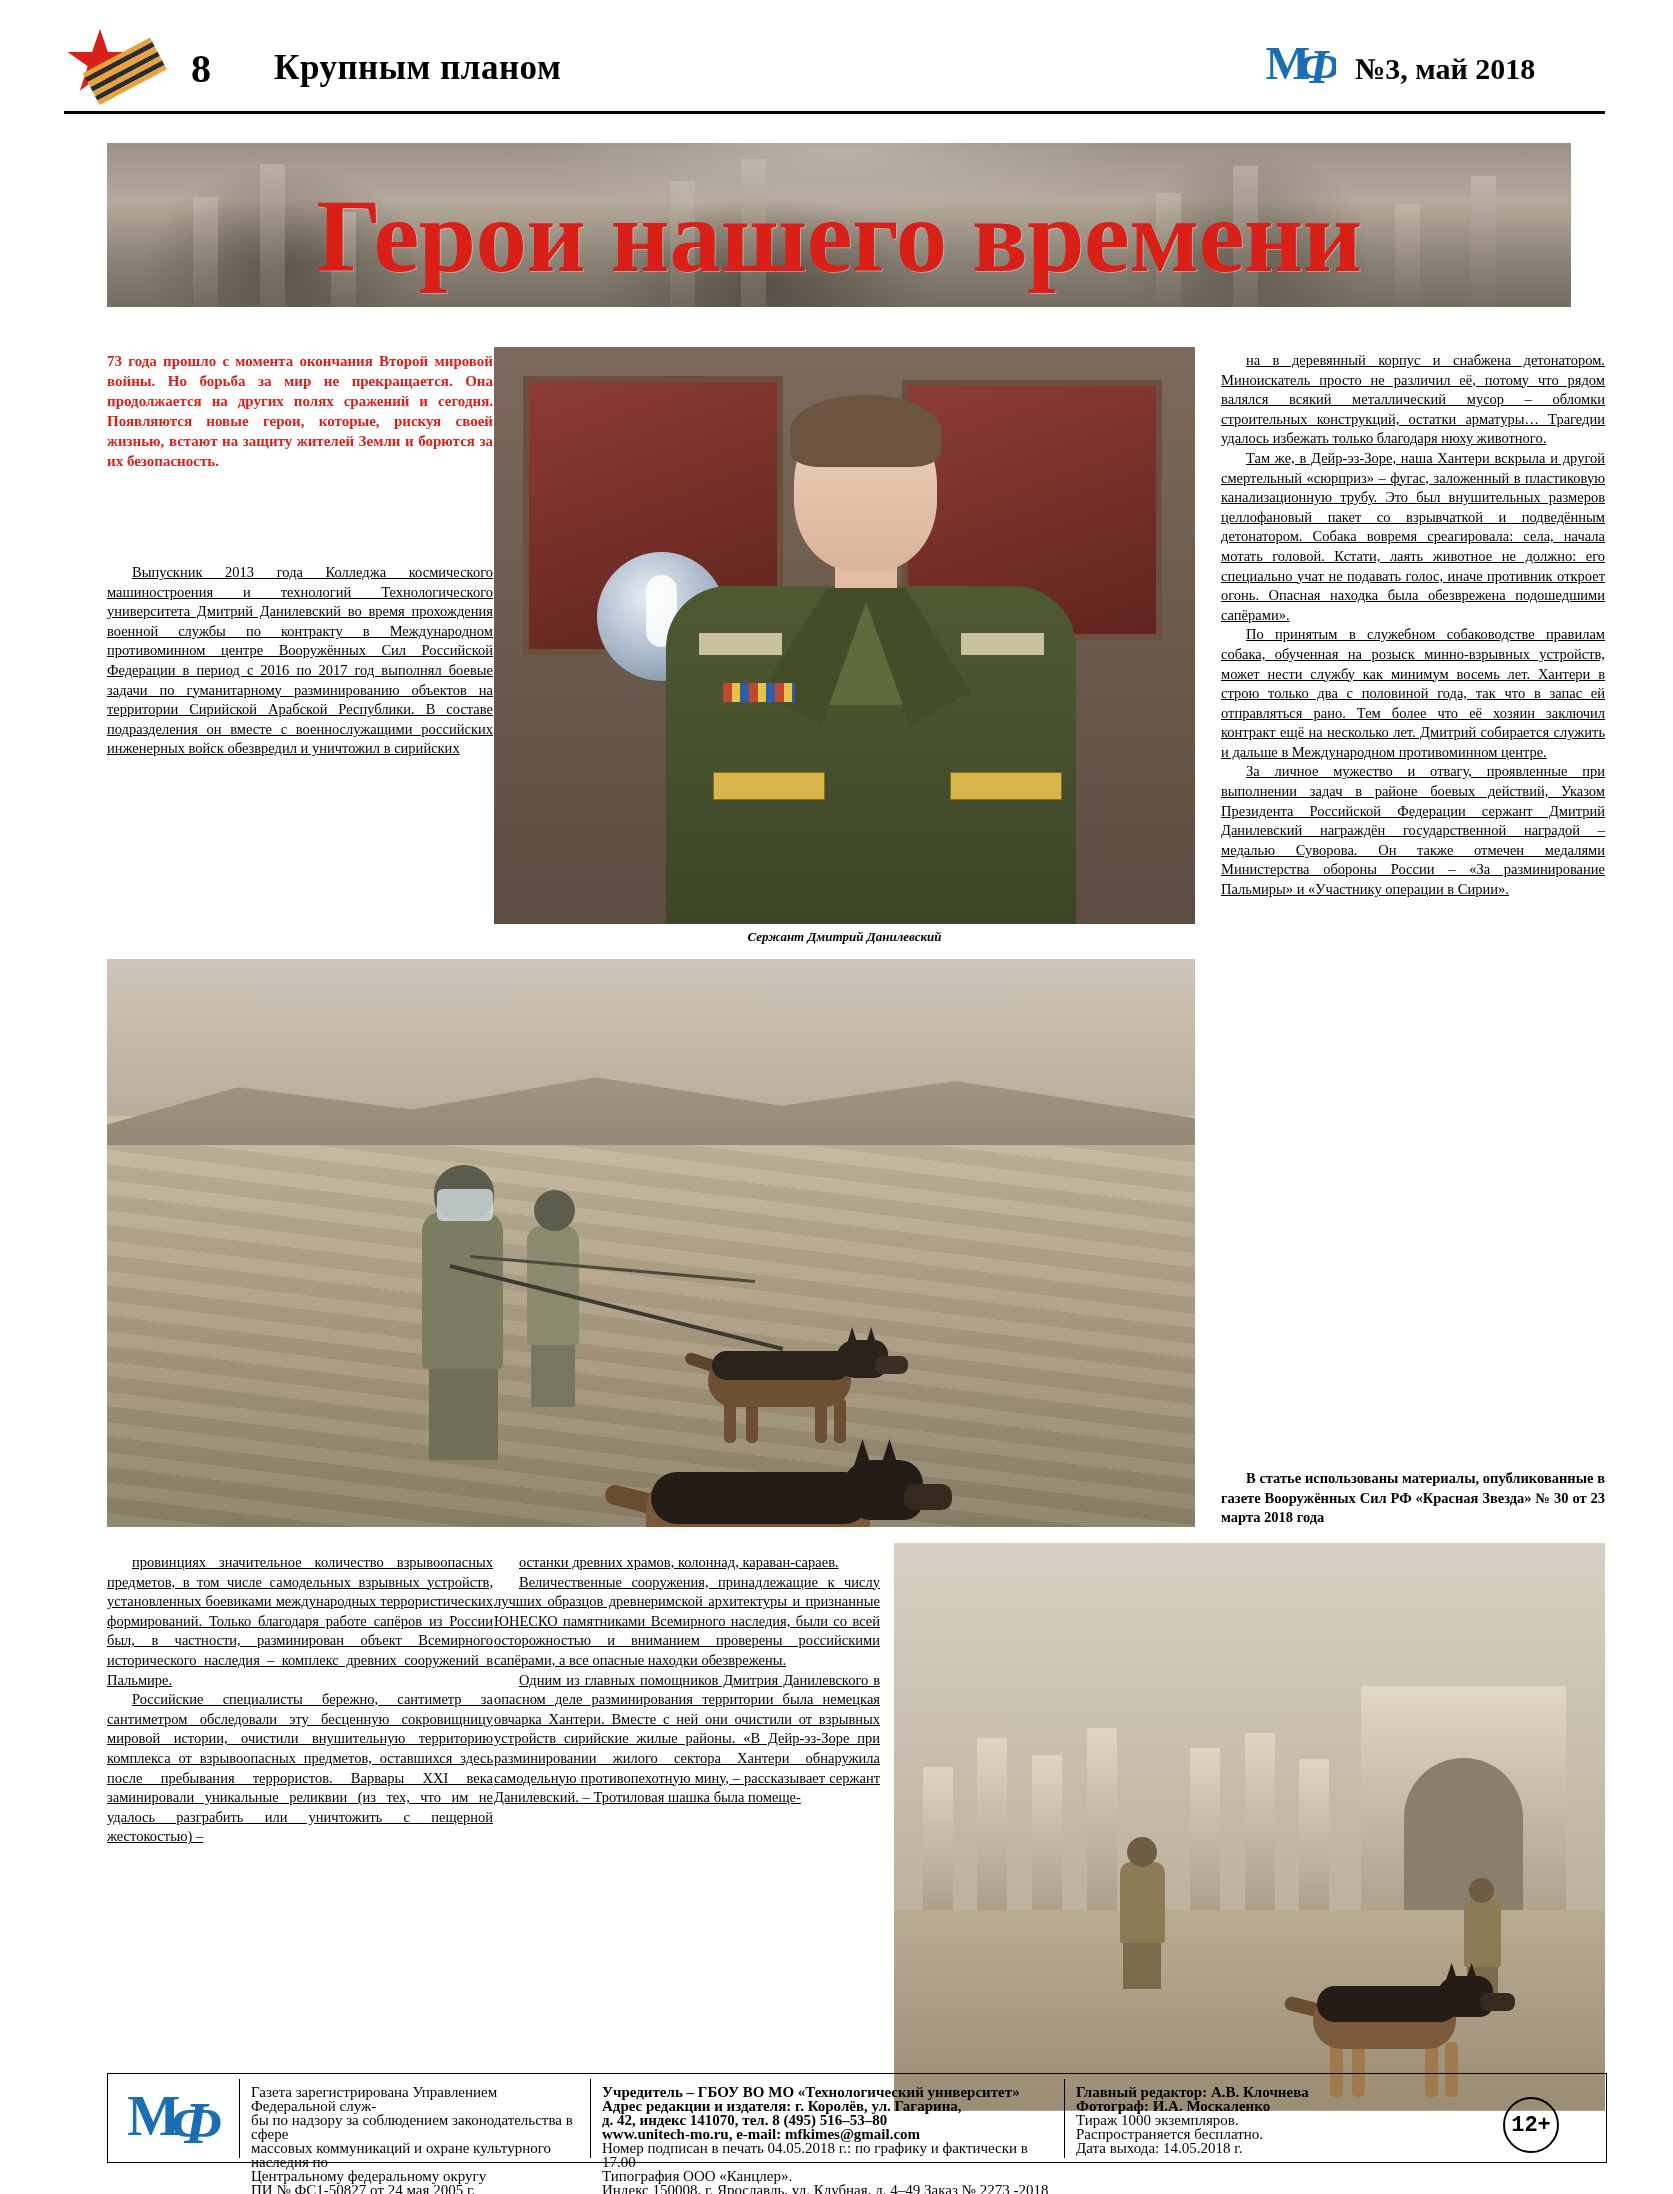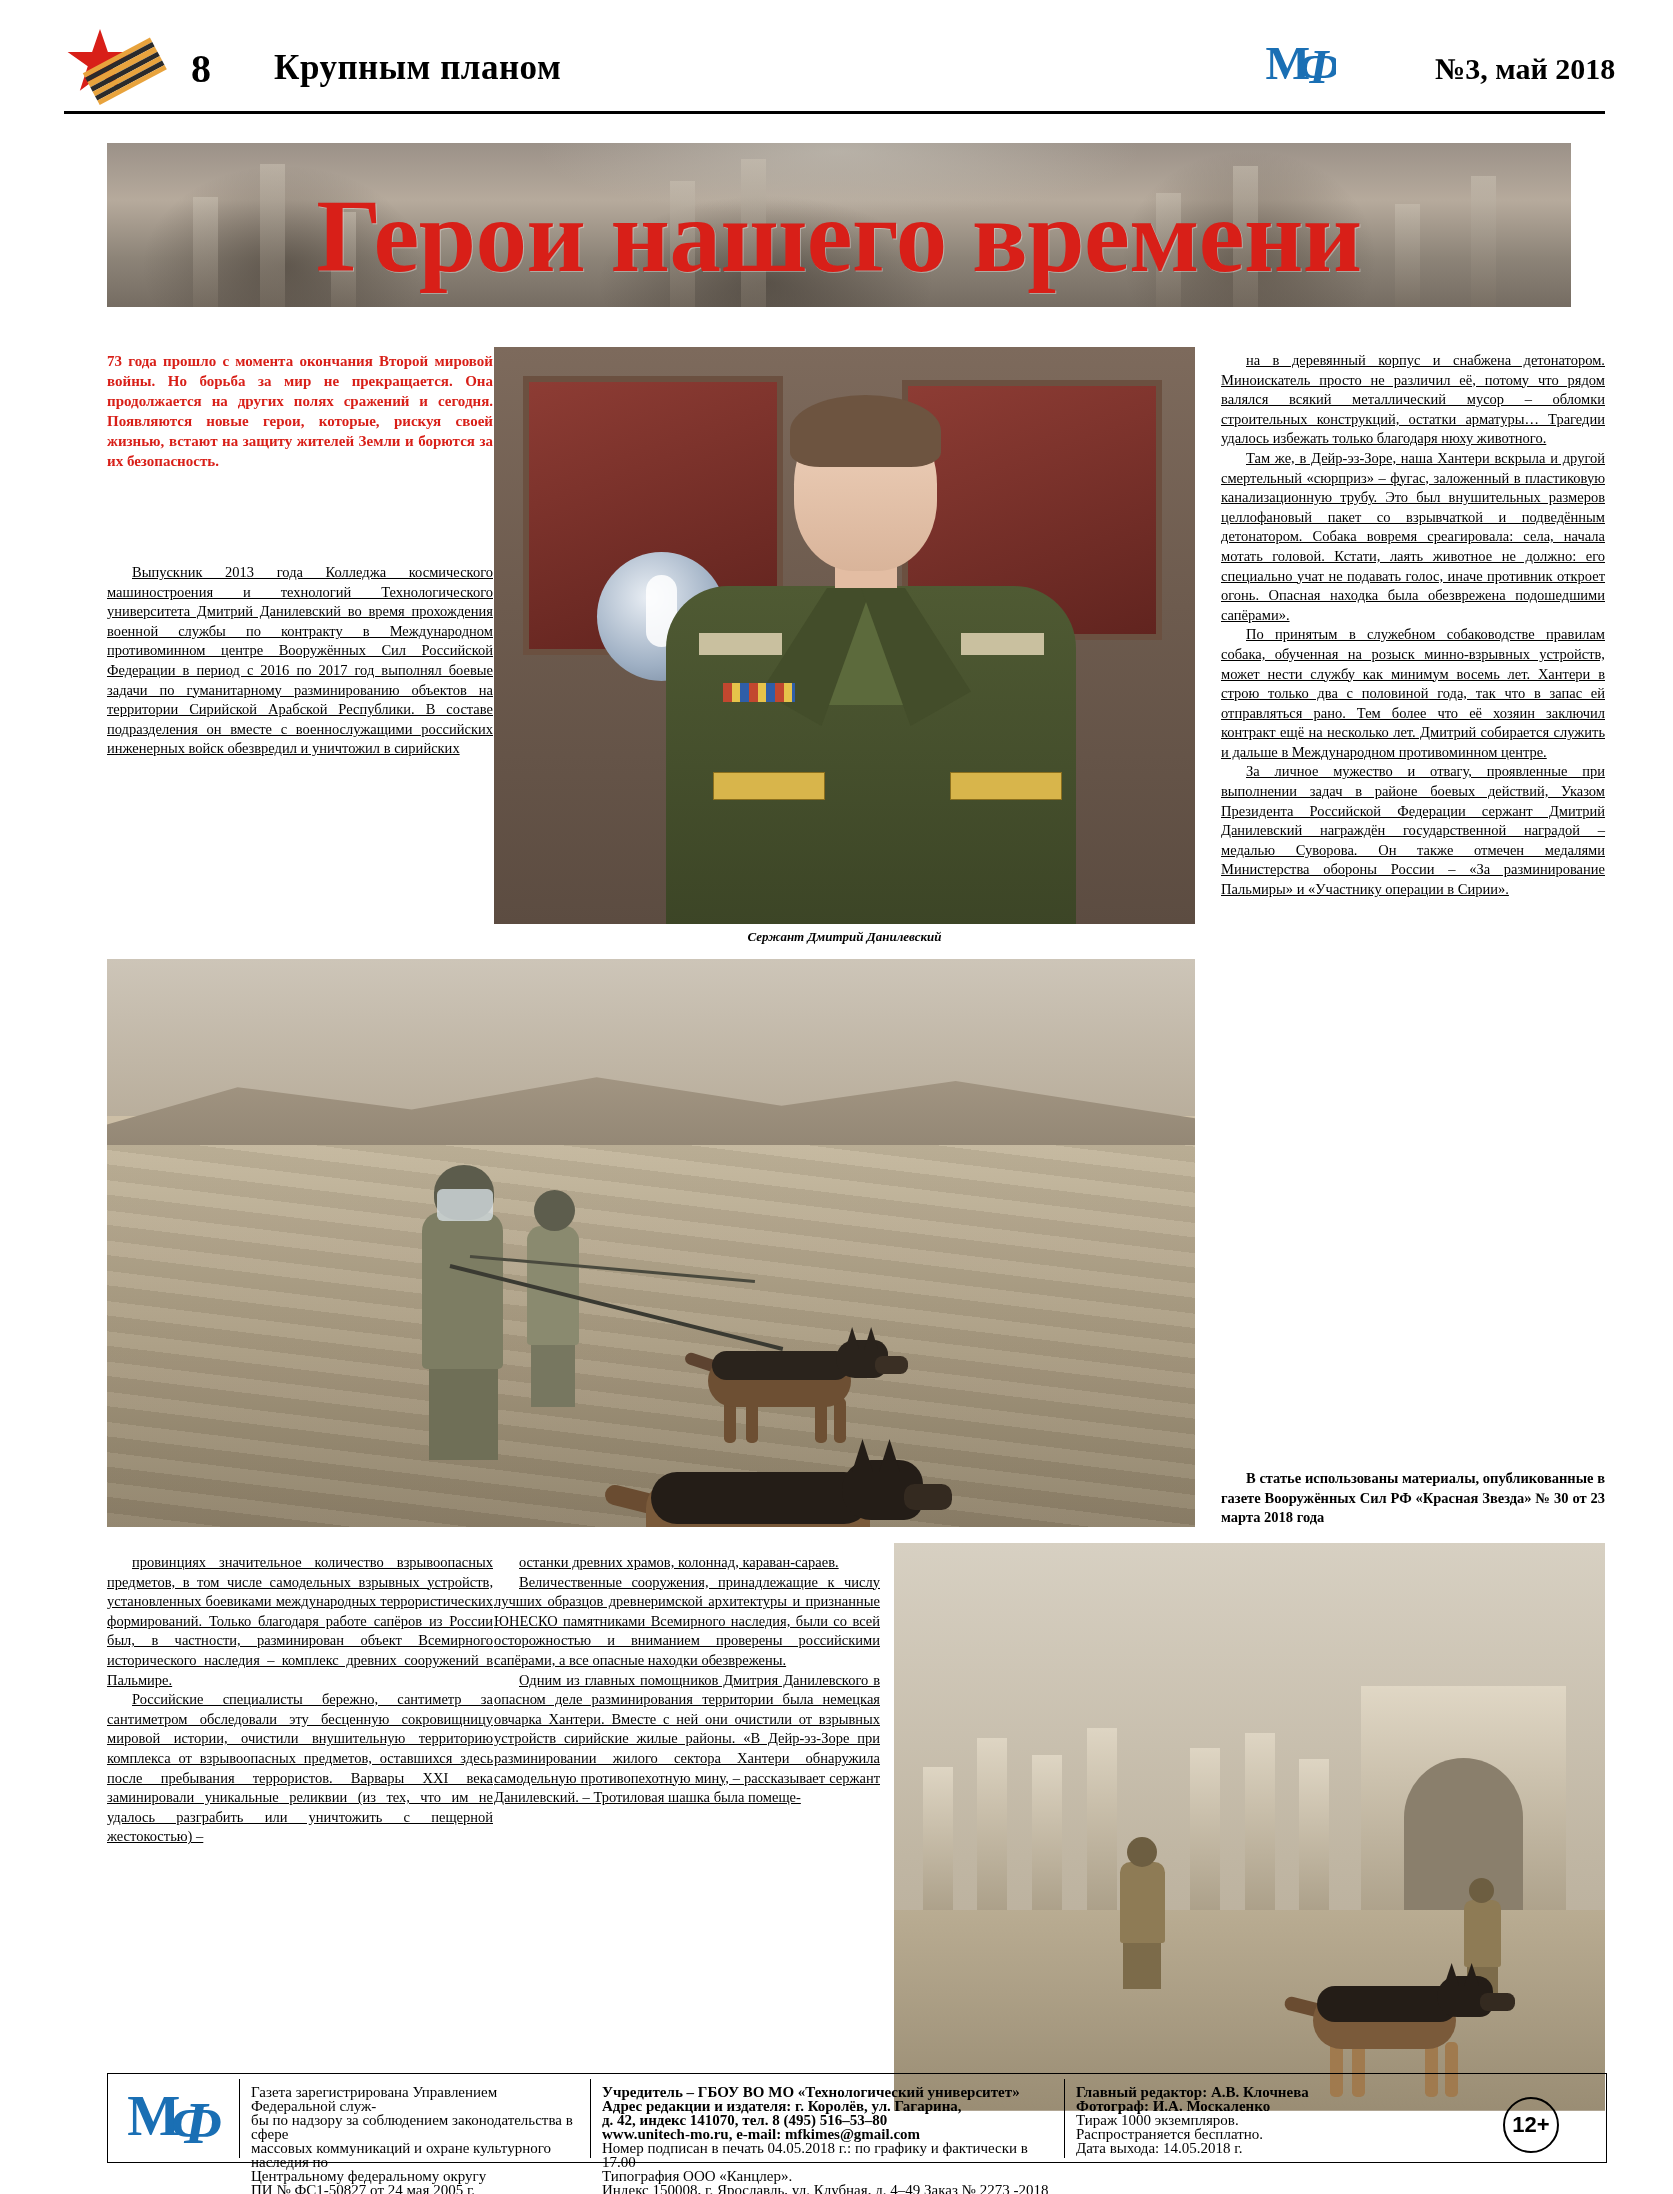--- a/index.html
+++ b/index.html
@@ -42,21 +42,21 @@
     font-size:40px;font-weight:bold;font-family:"Liberation Serif",serif;
   }
   .section-title{
     position:absolute;left:274px;top:48px;
     font-size:35px;font-weight:bold;letter-spacing:0.5px;
   }
   .mf-logo-head{
     position:absolute;left:1264px;top:38px;width:72px;height:52px;
   }
   .issue{
-    position:absolute;left:1435px;top:52px;
+    position:absolute;left:1355px;top:52px;
     font-size:30px;font-weight:bold;
   }
   .head-rule{
     position:absolute;left:64px;top:111px;width:1541px;height:3.3px;background:#000;
   }
 
   
   .banner{
     position:absolute;left:107px;top:143px;width:1464px;height:164px;
     overflow:hidden;
@@ -250,21 +250,21 @@
   }
   .footer-logo{position:absolute;left:19px;top:13.4px;width:110px;height:62px;}
   .fcol{position:absolute;font-size:15px;line-height:14px;}
   .fcol1{left:143px;top:10.5px;width:334px;}
   .fcol2{left:494px;top:10.5px;width:456px;}
   .fcol3{left:968px;top:10.5px;width:377px;}
   .fcol b{font-weight:bold;}
   .age-badge{
     position:absolute;left:1395px;top:23px;width:52px;height:52px;border-radius:50%;
     border:2.9px solid #000;display:flex;align-items:center;justify-content:center;
-    font-size:22px;font-weight:bold;font-family:Liberation Sans, sans-serif;
+    font-size:22px;font-weight:bold;font-family:Liberation Mono, monospace;
   }
   .footer-vr{position:absolute;top:4.8px;width:1.4px;height:79px;background:#000;}
   .mfsvg text{font-family:"Liberation Serif",serif;}
 </style>
 </head>
 <body>
 
 <div class="page">
 
   <div class="masthead">

